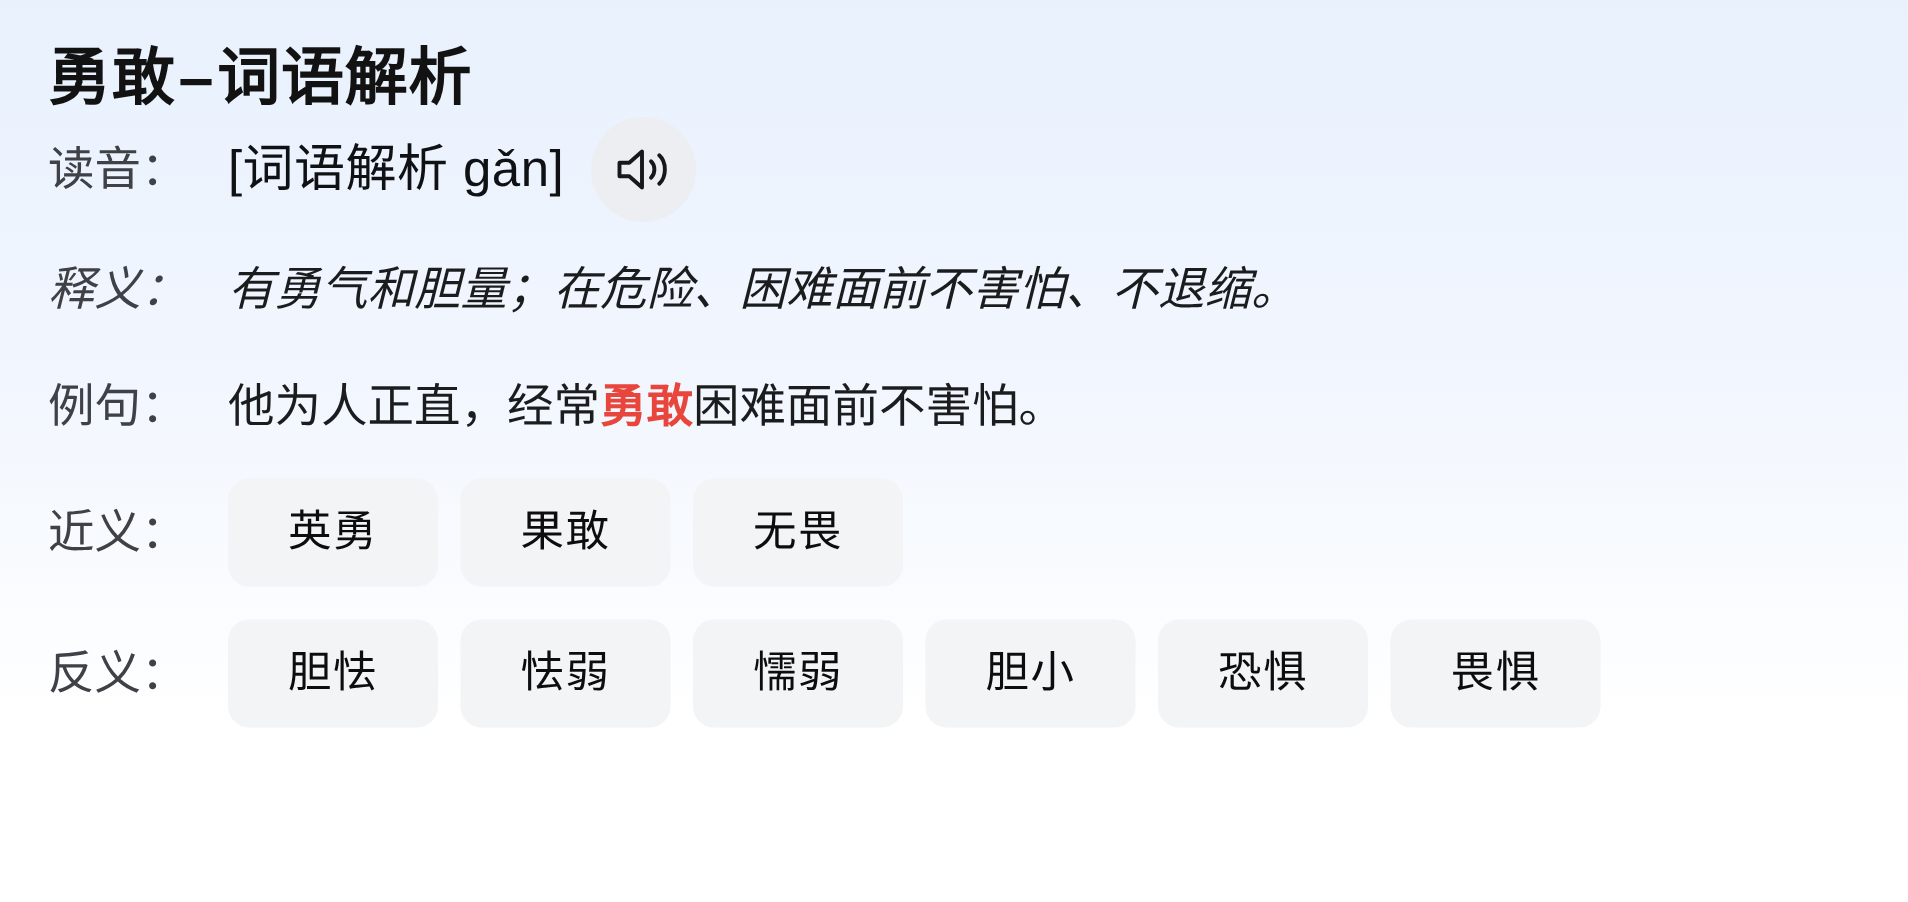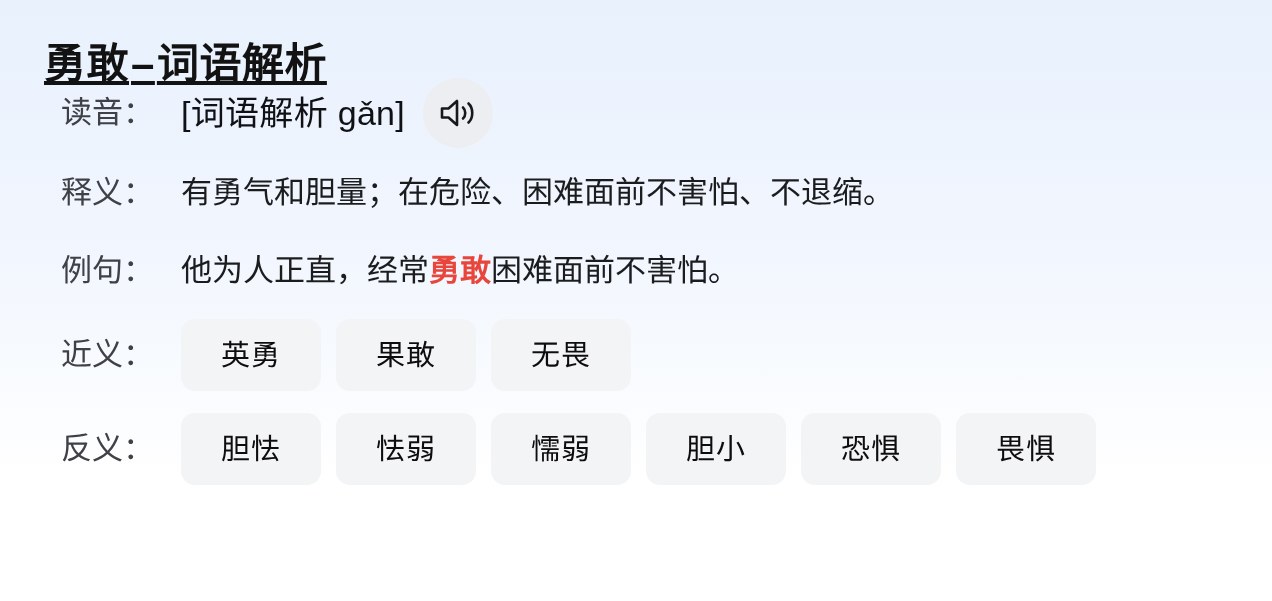--- a/index.html
+++ b/index.html
@@ -32,43 +32,41 @@
     padding: 0 32px;
   }
 
   
   .title-row {
     padding-top: 26px;
     height: 72px;
     box-sizing: border-box;
   }
   .page-title {
-    margin: 12px;
+    margin: 0;
     font-size: 42px;
     line-height: 52px;
     font-weight: 700;
     color: #121212;
     letter-spacing: 0.5px;
     white-space: nowrap;
-    text-decoration: underline;
   }
   .title-dash {
     font-weight: 700;
     padding: 0 2px;
   }
 
   
   .info-row {
     display: flex;
     align-items: center;
     height: 78px;
-    margin-left: 29px;
   }
   .row-reading  { height: 82px; }
-  .row-meaning  { height: 78px; }
+  .row-meaning  { height: 78px; font-style: italic; }
   .row-example  { height: 78px; }
   .row-syn      { height: 90px; align-items: center; justify-content: flex-end; }
   .row-ant      { height: 98px; align-items: center; }
 
   .row-label {
     flex: 0 0 auto;
     width: 120px;
     font-size: 31px;
     line-height: 40px;
     color: #3f4147;

